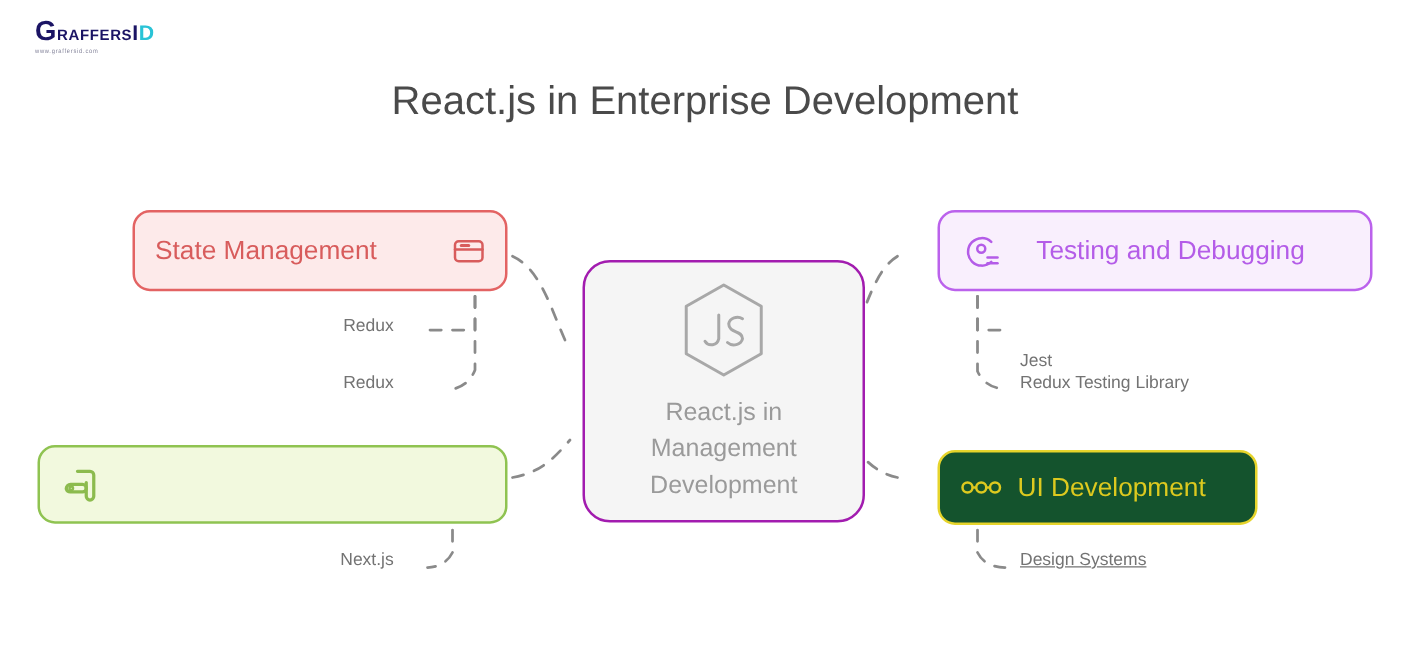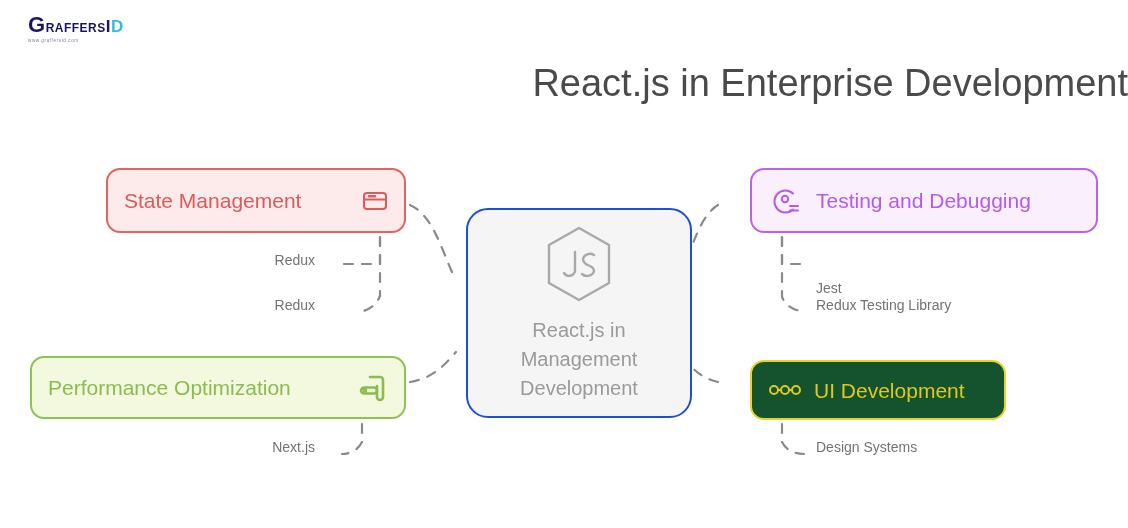--- a/index.html
+++ b/index.html
@@ -51,22 +51,22 @@
     white-space: nowrap;
     transform: scaleY(1.1);
     transform-origin: left top;
     opacity: 0.85;
   }
   .page-title {
     position: absolute;
     left: 0;
     top: 62px;
     width: 1128px;
-    text-align: right;
-    font-size: 38px;
+    text-align: center;
+    font-size: 32px;
     color: #4a4a4a;
     font-weight: normal;
   }
   .canvas {
     position: absolute;
     left: 0;
     top: 0;
     width: 1128px;
     height: 528px;
   }
@@ -108,21 +108,21 @@
     justify-content: space-between;
   }
   #node-state .node-label { color: #d85c5c; }
   #node-testing {
     left: 750px;
     top: 168px;
     width: 348px;
     height: 65px;
     background: #f9effd;
     border-color: #bb62ec;
-    gap: 14px;
+    gap: 27px;
   }
   #node-testing .node-label { color: #b45ce8; }
   #node-perf {
     left: 30px;
     top: 356px;
     width: 376px;
     height: 63px;
     background: #f2f9de;
     border-color: #8fc351;
     justify-content: space-between;
@@ -137,21 +137,21 @@
     border-color: #e6d42b;
     gap: 12px;
   }
   #node-ui .node-label { color: #ddc91f; }
   #node-center {
     left: 466px;
     top: 208px;
     width: 226px;
     height: 210px;
     background: #f5f5f5;
-    border: 2px solid #1d4ed8;
+    border: 2px solid #a21caf;
     border-radius: 22px;
     display: flex;
     flex-direction: column;
     align-items: center;
     justify-content: center;
     padding: 0;
   }
   #node-center .center-text {
     margin-top: 12px;
     text-align: center;
@@ -211,21 +211,20 @@
         <path d="M25 9.5 A 11 11 0 1 0 25 25.5"></path>
         <circle cx="17" cy="15" r="3.2"></circle>
         <line x1="22" y1="22" x2="30" y2="22"></line>
         <line x1="22" y1="26.5" x2="30" y2="26.5"></line>
       </svg>
     </span>
     <span class="node-label">Testing and Debugging</span>
   </div>
 
   <div class="node" id="node-perf">
-    <span class="node-label">Performance Optimization</span>
     <span class="node-icon">
       <svg width="32" height="32" viewBox="0 0 32 32" fill="none" stroke="#8cbb4e" stroke-width="2.6" stroke-linecap="round" stroke-linejoin="round">
         <path d="M14 5 H 24 A 3 3 0 0 1 27 8 V 25 A 3 3 0 0 1 21 25 V 14"></path>
         <path d="M5 19 A 3.5 3.5 0 0 1 8.5 15.5 H 18 A 3 3 0 0 1 18 21.5 H 8.5 A 3.5 3.5 0 0 1 5 19 Z"></path>
         <circle cx="9" cy="18.5" r="1.4" stroke-width="2"></circle>
       </svg>
     </span>
   </div>
 
   <div class="node" id="node-ui">
@@ -254,15 +253,15 @@
       <span>Management</span><br>
       <span>Development</span>
     </span>
   </div>
 
   <div class="leaf leaf-right" style="left:170px; top:252px; width:145px;">Redux</div>
   <div class="leaf leaf-right" style="left:170px; top:297px; width:145px;">Redux</div>
   <div class="leaf" style="left:816px; top:252px;margin-top:28px;">Jest</div>
   <div class="leaf" style="left:816px; top:297px;">Redux Testing Library</div>
   <div class="leaf leaf-right" style="left:170px; top:439px; width:145px;">Next.js</div>
-  <div class="leaf" style="left:816px; top:439px;">Design Systems</div>
+  <div class="leaf" style="left:816px; top:439px;text-decoration:underline;">Design Systems</div>
 
 </div>
 
 </body></html>

